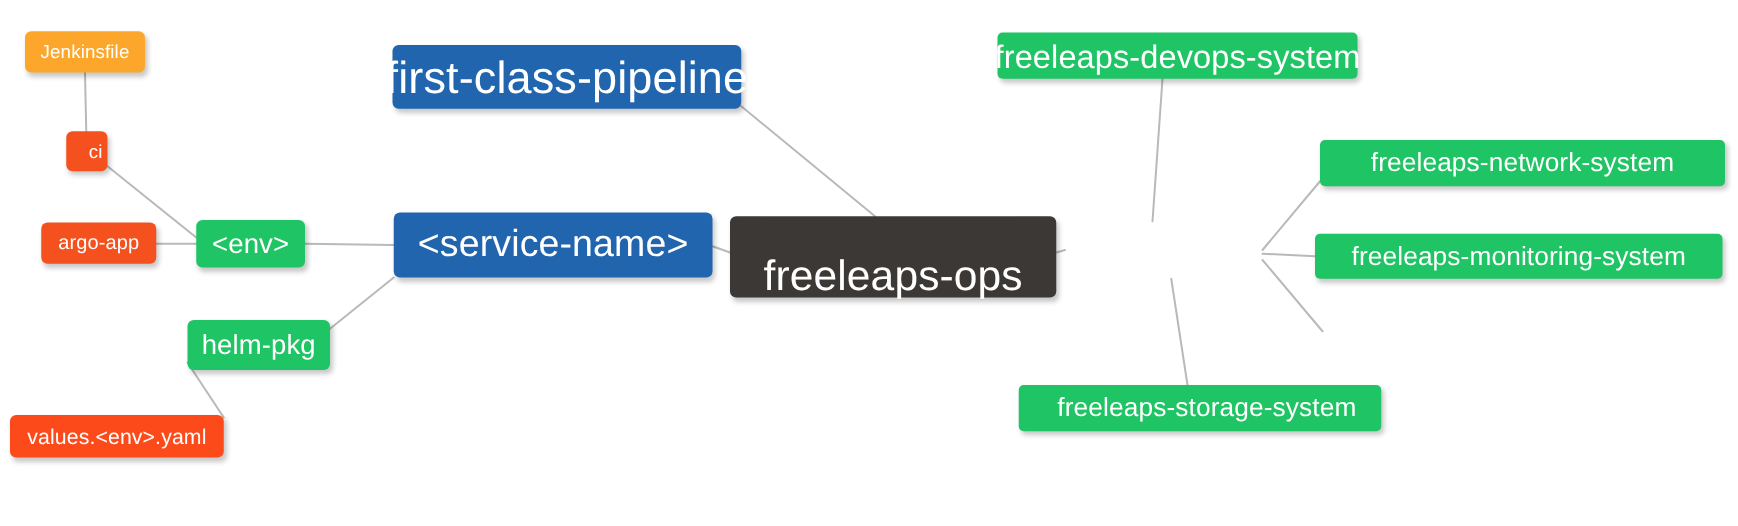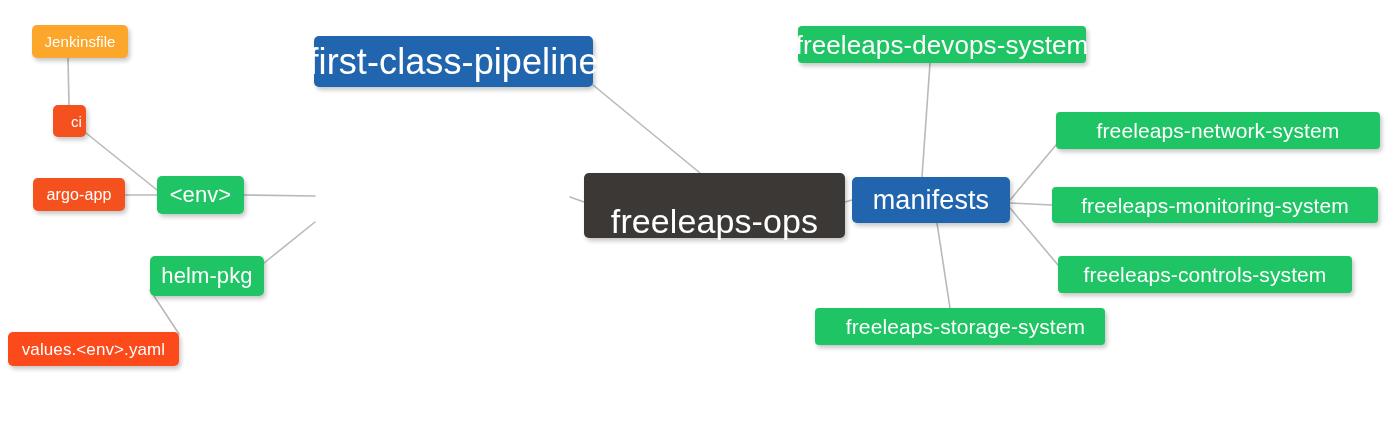--- a/index.html
+++ b/index.html
@@ -61,55 +61,52 @@
       <polyline points="150,290 179,334" fill="none" stroke="#b9b9b9" stroke-width="1.6" stroke-linecap="round"></polyline>
       <polyline points="593,85 700,173" fill="none" stroke="#b9b9b9" stroke-width="1.6" stroke-linecap="round"></polyline>
       <polyline points="570,197 584,202" fill="none" stroke="#b9b9b9" stroke-width="1.6" stroke-linecap="round"></polyline>
       <polyline points="845,202 852,200" fill="none" stroke="#b9b9b9" stroke-width="1.6" stroke-linecap="round"></polyline>
       <polyline points="922,177 930,63" fill="none" stroke="#b9b9b9" stroke-width="1.6" stroke-linecap="round"></polyline>
       <polyline points="1010,200 1056,145" fill="none" stroke="#b9b9b9" stroke-width="1.6" stroke-linecap="round"></polyline>
       <polyline points="1010,203 1052,205" fill="none" stroke="#b9b9b9" stroke-width="1.6" stroke-linecap="round"></polyline>
       <polyline points="1010,208 1058,265" fill="none" stroke="#b9b9b9" stroke-width="1.6" stroke-linecap="round"></polyline>
       <polyline points="937,223 950,308" fill="none" stroke="#b9b9b9" stroke-width="1.6" stroke-linecap="round"></polyline>
     </svg>
-<div class="node" style="left: 20px; top: 25px; width: 96px; height: 33px; background: rgb(252, 167, 43); font-size: 15px; border-radius: 5px; color: rgb(255, 255, 255); margin-left: 12px;">
+<div class="node" style="left: 20px; top: 25px; width: 96px; height: 33px; background: rgb(252, 167, 43); font-size: 15px; border-radius: 5px; color: rgb(255, 255, 255);">
       <span class="node-label">Jenkinsfile</span>
     </div>
     <div class="node" style="left: 53px; top: 105px; width: 33px; height: 32px; background: rgb(244, 81, 30); font-size: 15px; border-radius: 5px; color: rgb(255, 255, 255); padding-left: 14px;">
       <span class="node-label">ci</span>
     </div>
     <div class="node" style="left: 33px; top: 178px; width: 92px; height: 33px; background: rgb(244, 81, 30); font-size: 16px; border-radius: 5px; color: rgb(255, 255, 255);">
       <span class="node-label">argo-app</span>
     </div>
     <div class="node" style="left: 157px; top: 176px; width: 87px; height: 38px; background: rgb(31, 196, 100); font-size: 22px; border-radius: 5px; color: rgb(255, 255, 255);">
       <span class="node-label">&lt;env&gt;</span>
     </div>
     <div class="node" style="left: 150px; top: 256px; width: 114px; height: 40px; background: rgb(31, 196, 100); font-size: 22px; border-radius: 5px; color: rgb(255, 255, 255);">
       <span class="node-label">helm-pkg</span>
     </div>
     <div class="node" style="left: 8px; top: 332px; width: 171px; height: 34px; background: rgb(252, 74, 26); font-size: 17px; border-radius: 5px; color: rgb(255, 255, 255);">
       <span class="node-label">values.&lt;env&gt;.yaml</span>
     </div>
     <div class="node" style="left: 314px; top: 36px; width: 279px; height: 51px; background: rgb(33, 101, 174); font-size: 36px; border-radius: 5px; color: rgb(255, 255, 255);">
       <span class="node-label">first-class-pipeline</span>
     </div>
+    <div class="node" style="left: 315px; top: 170px; width: 255px; height: 52px; background: rgb(33, 101, 174); font-size: 30px; border-radius: 5px; color: rgb(255, 255, 255);">
+      <span class="node-label">&lt;service-name&gt;</span>
+    </div>
     <div class="node" style="left: 584px; top: 173px; width: 261px; height: 65px; background: rgb(60, 56, 53); font-size: 34px; border-radius: 5px; color: rgb(255, 255, 255); align-items: flex-end;">
       <span class="node-label">freeleaps-ops</span>
-    </div>
-    <div class="node" style="left: 852px; top: 177px; width: 158px; height: 46px; background: rgb(33, 101, 174); font-size: 27px; border-radius: 5px; color: rgb(255, 255, 255);">
-      <span class="node-label">manifests</span>
     </div>
     <div class="node" style="left: 798px; top: 26px; width: 288px; height: 37px; background: rgb(31, 196, 100); font-size: 26px; border-radius: 4px; color: rgb(255, 255, 255);">
       <span class="node-label">freeleaps-devops-system</span>
     </div>
     <div class="node" style="left: 1056px; top: 112px; width: 324px; height: 37px; background: rgb(31, 196, 100); font-size: 21px; border-radius: 4px; color: rgb(255, 255, 255);">
       <span class="node-label">freeleaps-network-system</span>
     </div>
     <div class="node" style="left: 1052px; top: 187px; width: 326px; height: 36px; background: rgb(31, 196, 100); font-size: 21px; border-radius: 4px; color: rgb(255, 255, 255);">
       <span class="node-label">freeleaps-monitoring-system</span>
     </div>
-    <div class="node" style="left: 1058px; top: 256px; width: 294px; height: 37px; background: rgb(31, 196, 100); font-size: 21px; border-radius: 4px; color: rgb(255, 255, 255);">
-      <span class="node-label">freeleaps-controls-system</span>
-    </div>
     <div class="node" style="left: 815px; top: 308px; width: 290px; height: 37px; background: rgb(31, 196, 100); font-size: 21px; border-radius: 4px; color: rgb(255, 255, 255); padding-left: 11px;">
       <span class="node-label">freeleaps-storage-system</span>
     </div>
   </div>
 
 </body></html>

